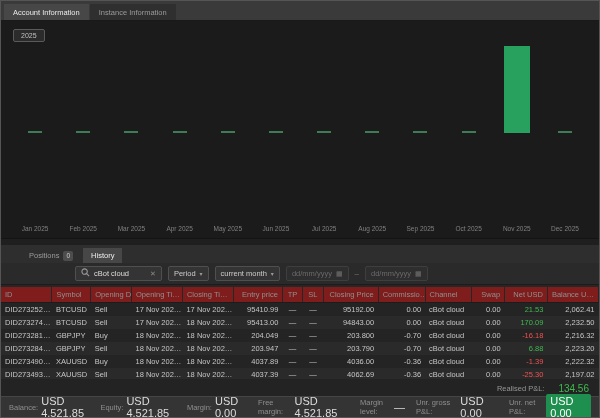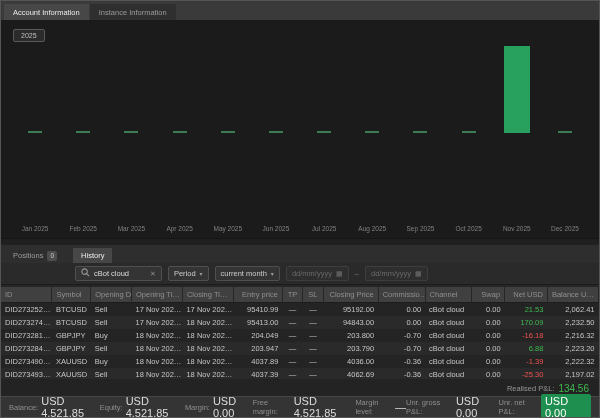--- a/index.html
+++ b/index.html
@@ -25,21 +25,21 @@
   .zero-dash { position:absolute; top:104px; left:50%; width:14px; margin-left:-7px; height:2px; }
   .bar { position:absolute; left:50%; width:26px; margin-left:-13px; }
   .month-label { position:absolute; bottom:2px; width:100%; text-align:center; font-size:6.5px; color:#808080;
                  white-space:nowrap; }
 
   
   .splitter { position:absolute; top:238px; left:0; right:0; height:6px; background:#1f1f1f; cursor:row-resize; }
 
   
   .panel-tabs { position:absolute; top:244px; left:0; right:0; height:22px; background:#2e2e2e;
-                display:flex; align-items:center; padding-left:4px; gap:8px; border-bottom:1px solid #1c1c1c; }
+                display:flex; align-items:center; padding-left:20px; gap:2px; border-bottom:1px solid #1c1c1c; }
   .ptab { padding:2px 8px; height:15px; display:flex; align-items:center; gap:4px; color:#9a9a9a; font-size:7.5px; }
   .ptab.active { background:#474747; color:#ededed; }
   .badge { background:#4d4d4d; color:#cfcfcf; border-radius:2px; padding:0 3px; font-size:6.5px; line-height:10px; }
 
   
   .toolbar { position:absolute; top:262px; left:0; right:0; height:22px; background:#2a2a2a;
              display:flex; align-items:center; padding-left:74px; border-bottom:1px solid #1c1c1c; }
   .ctrl { display:flex; align-items:center; gap:4px; background:#343434; border:1px solid #4f4f4f;
           height:15px; padding:0 5px; border-radius:2px; color:#cccccc; font-size:7.5px; margin-right:6px; }
   .search-box input { background:transparent; border:none; outline:none; color:#dddddd; font-size:7.5px;
@@ -47,38 +47,38 @@
   .clear-x { color:#8a8a8a; font-size:7px; cursor:pointer; }
   .caret { font-size:6px; color:#999999; }
   .ctrl.dimmed { color:#6a6a6a; border-color:#3e3e3e; background:#2e2e2e; }
   .cal { font-size:7px; color:#6f6f6f; }
   .range-sep { color:#777; margin-right:6px; }
 
   
   .table-wrap { position:absolute; top:286px; left:0; right:0; }
   table { width:100%; table-layout:fixed; border-collapse:collapse; }
   th, td { box-sizing:border-box; white-space:nowrap; overflow:hidden; }
-  th { background:#404040; color:#8f8f8f; font-weight:normal; font-size:7.5px; padding:3px 4px;
+  th { background:#7f1d1d; color:#8f8f8f; font-weight:normal; font-size:7.5px; padding:3px 4px;
        border-right:1px solid #262626; border-bottom:1px solid #1c1c1c; }
   td { font-size:7.5px; padding:2px 4px; height:13px; color:#c6c6c6; }
   tbody tr:nth-child(odd)  { background:#242424; }
   tbody tr:nth-child(even) { background:#2a2a2a; }
   td.pos { color:#3fb950; }
   td.neg { color:#ef5350; }
 
   
   .table-footer { position:absolute; top:378px; left:0; right:0; height:18px; background:#232323;
-                  display:flex; align-items:center; justify-content:flex-end; padding-right:10px; gap:4px; }
+                  display:flex; align-items:center; justify-content:flex-end; padding-right:10px; gap:14px; }
   .rl-label { color:#969696; font-size:7.5px; }
   .rl-value { color:#3fb950; font-size:10px; }
 
   
   .status-bar { position:absolute; left:0; right:0; bottom:0; height:21px; background:#343434;
                 border-top:1px solid #454545; display:flex; 
-                justify-content:space-between; padding:0 8px; }
+                justify-content:space-between; padding:0 8px;gap:11px; }
   .sb-item { display:flex; align-items:center; gap:3px; }
   .sb-label { color:#8f8f8f; font-size:7.5px; }
   .sb-value { color:#dddddd; font-size:11px; }
   .sb-value.highlight { background:#1e8f4e; color:#ffffff; padding:1px 4px; border-radius:2px; }
 </style>
 </head>
 <body>
 
 <div class="app">
 

